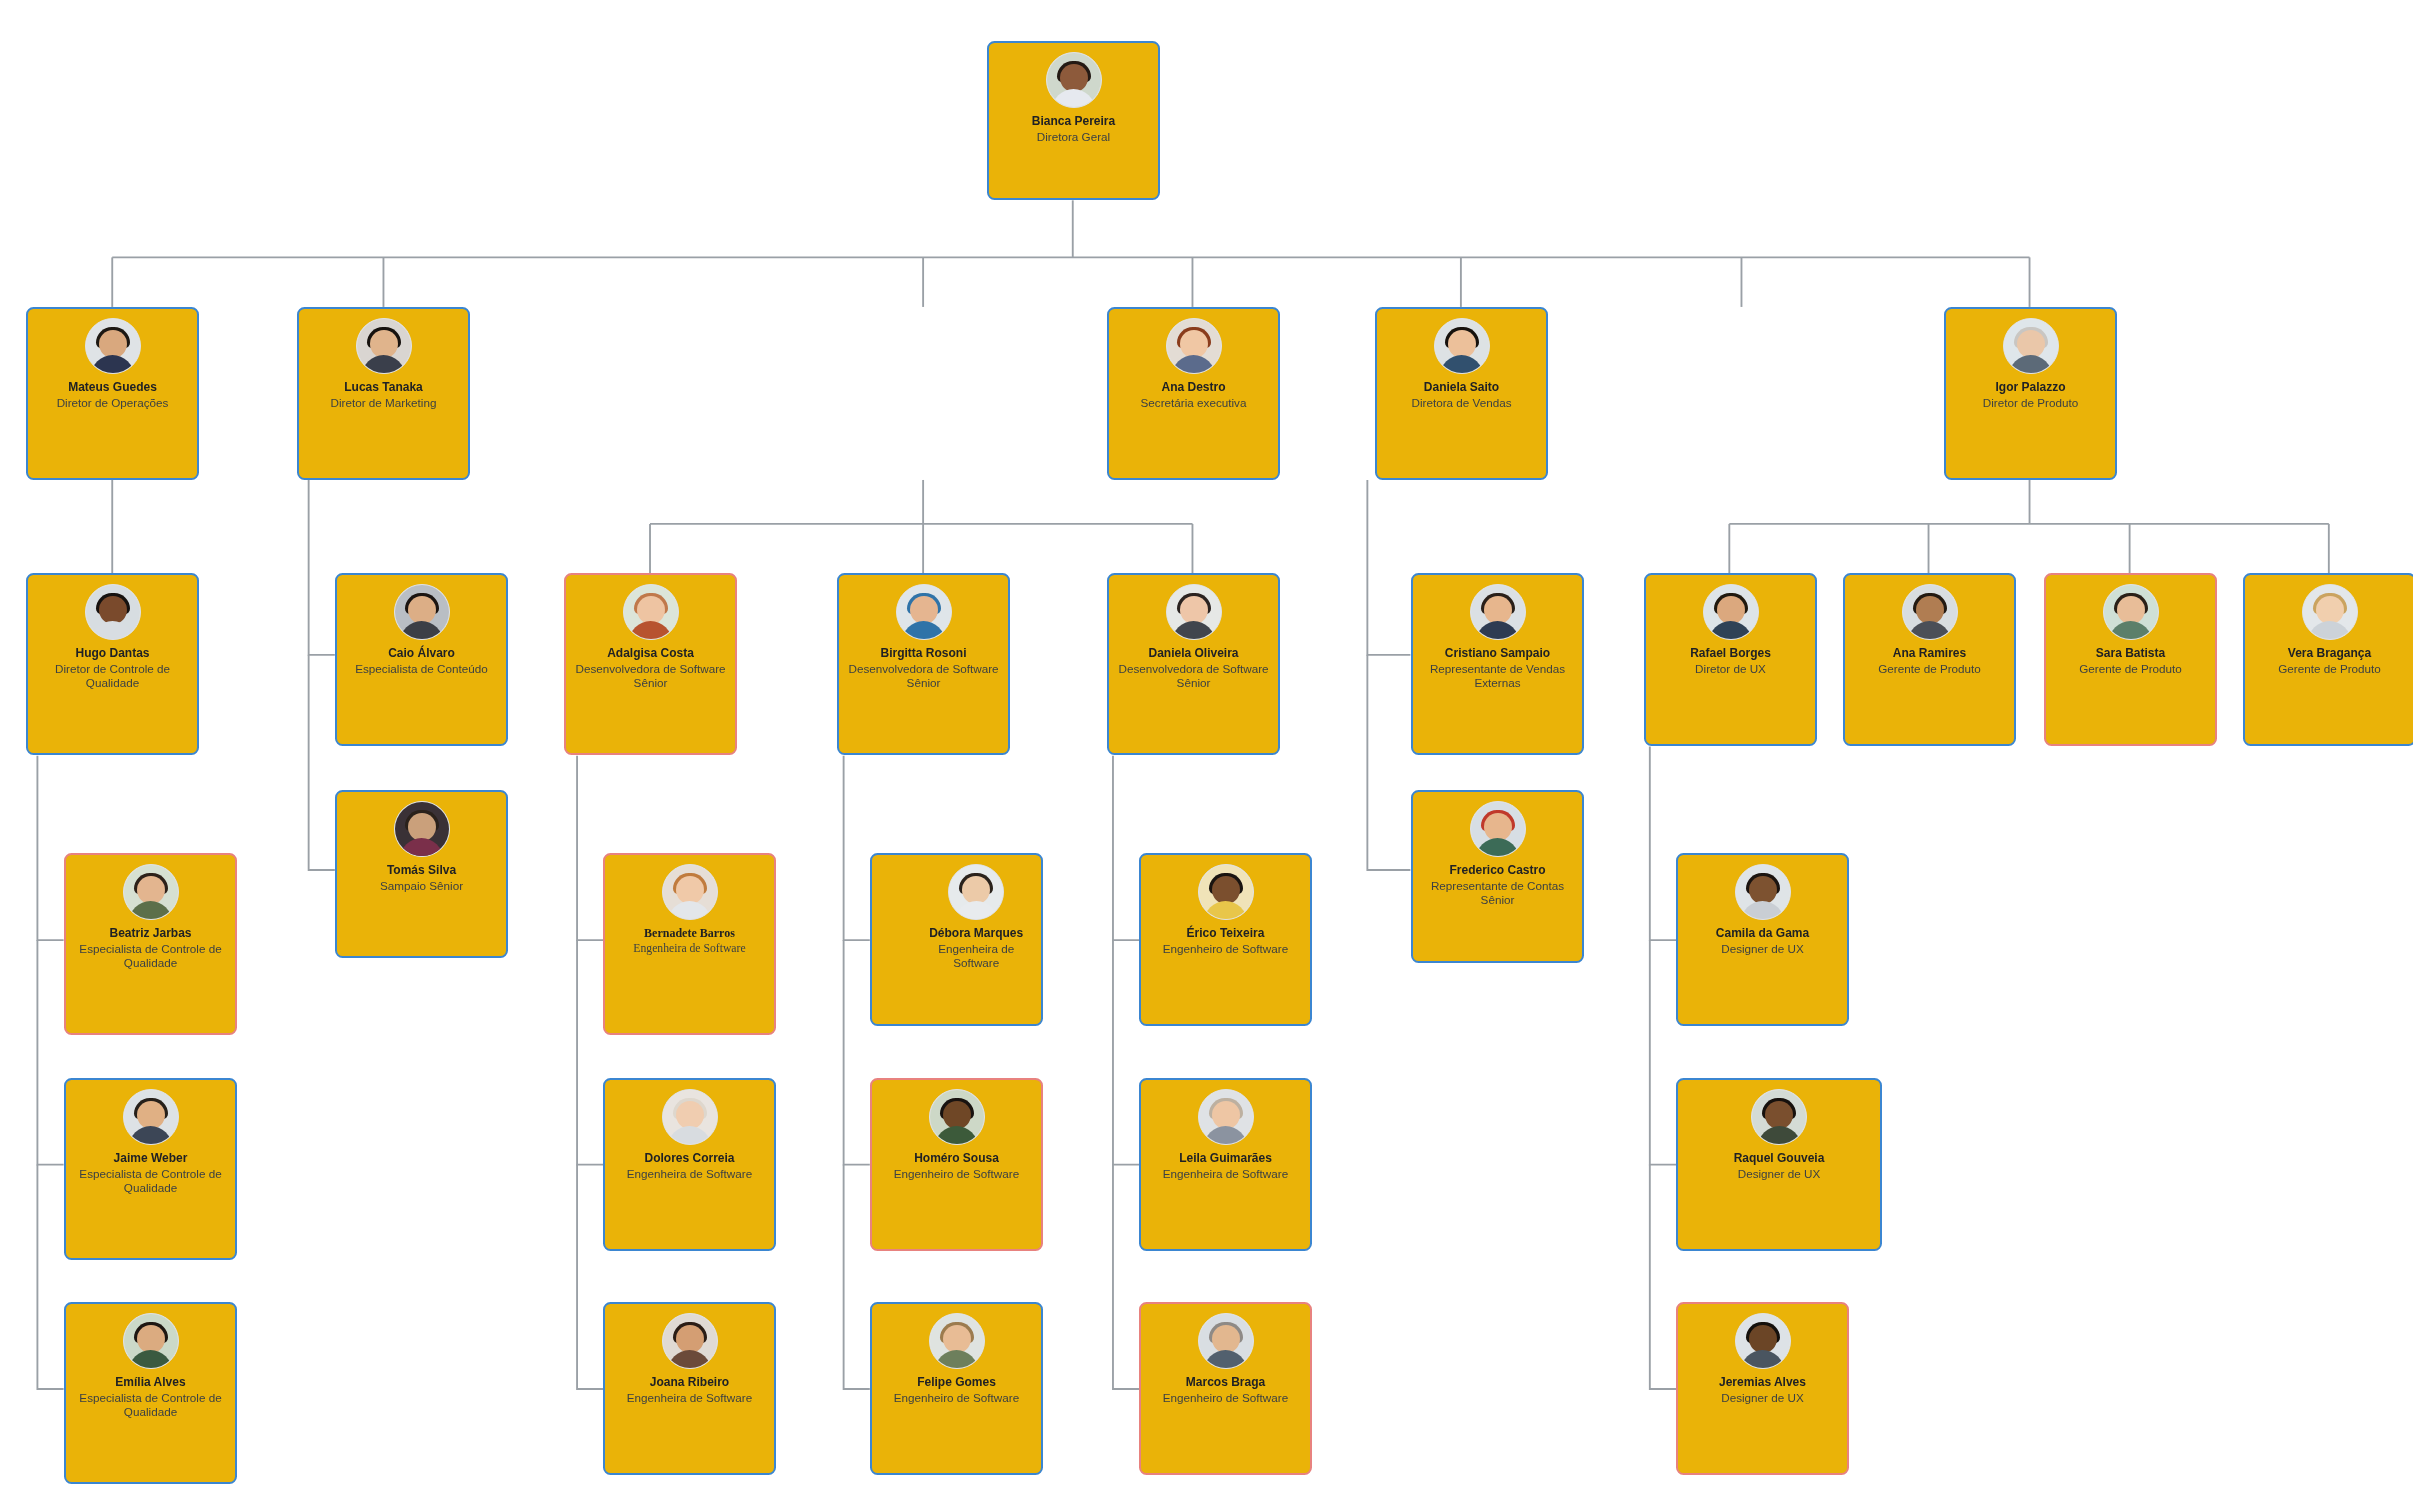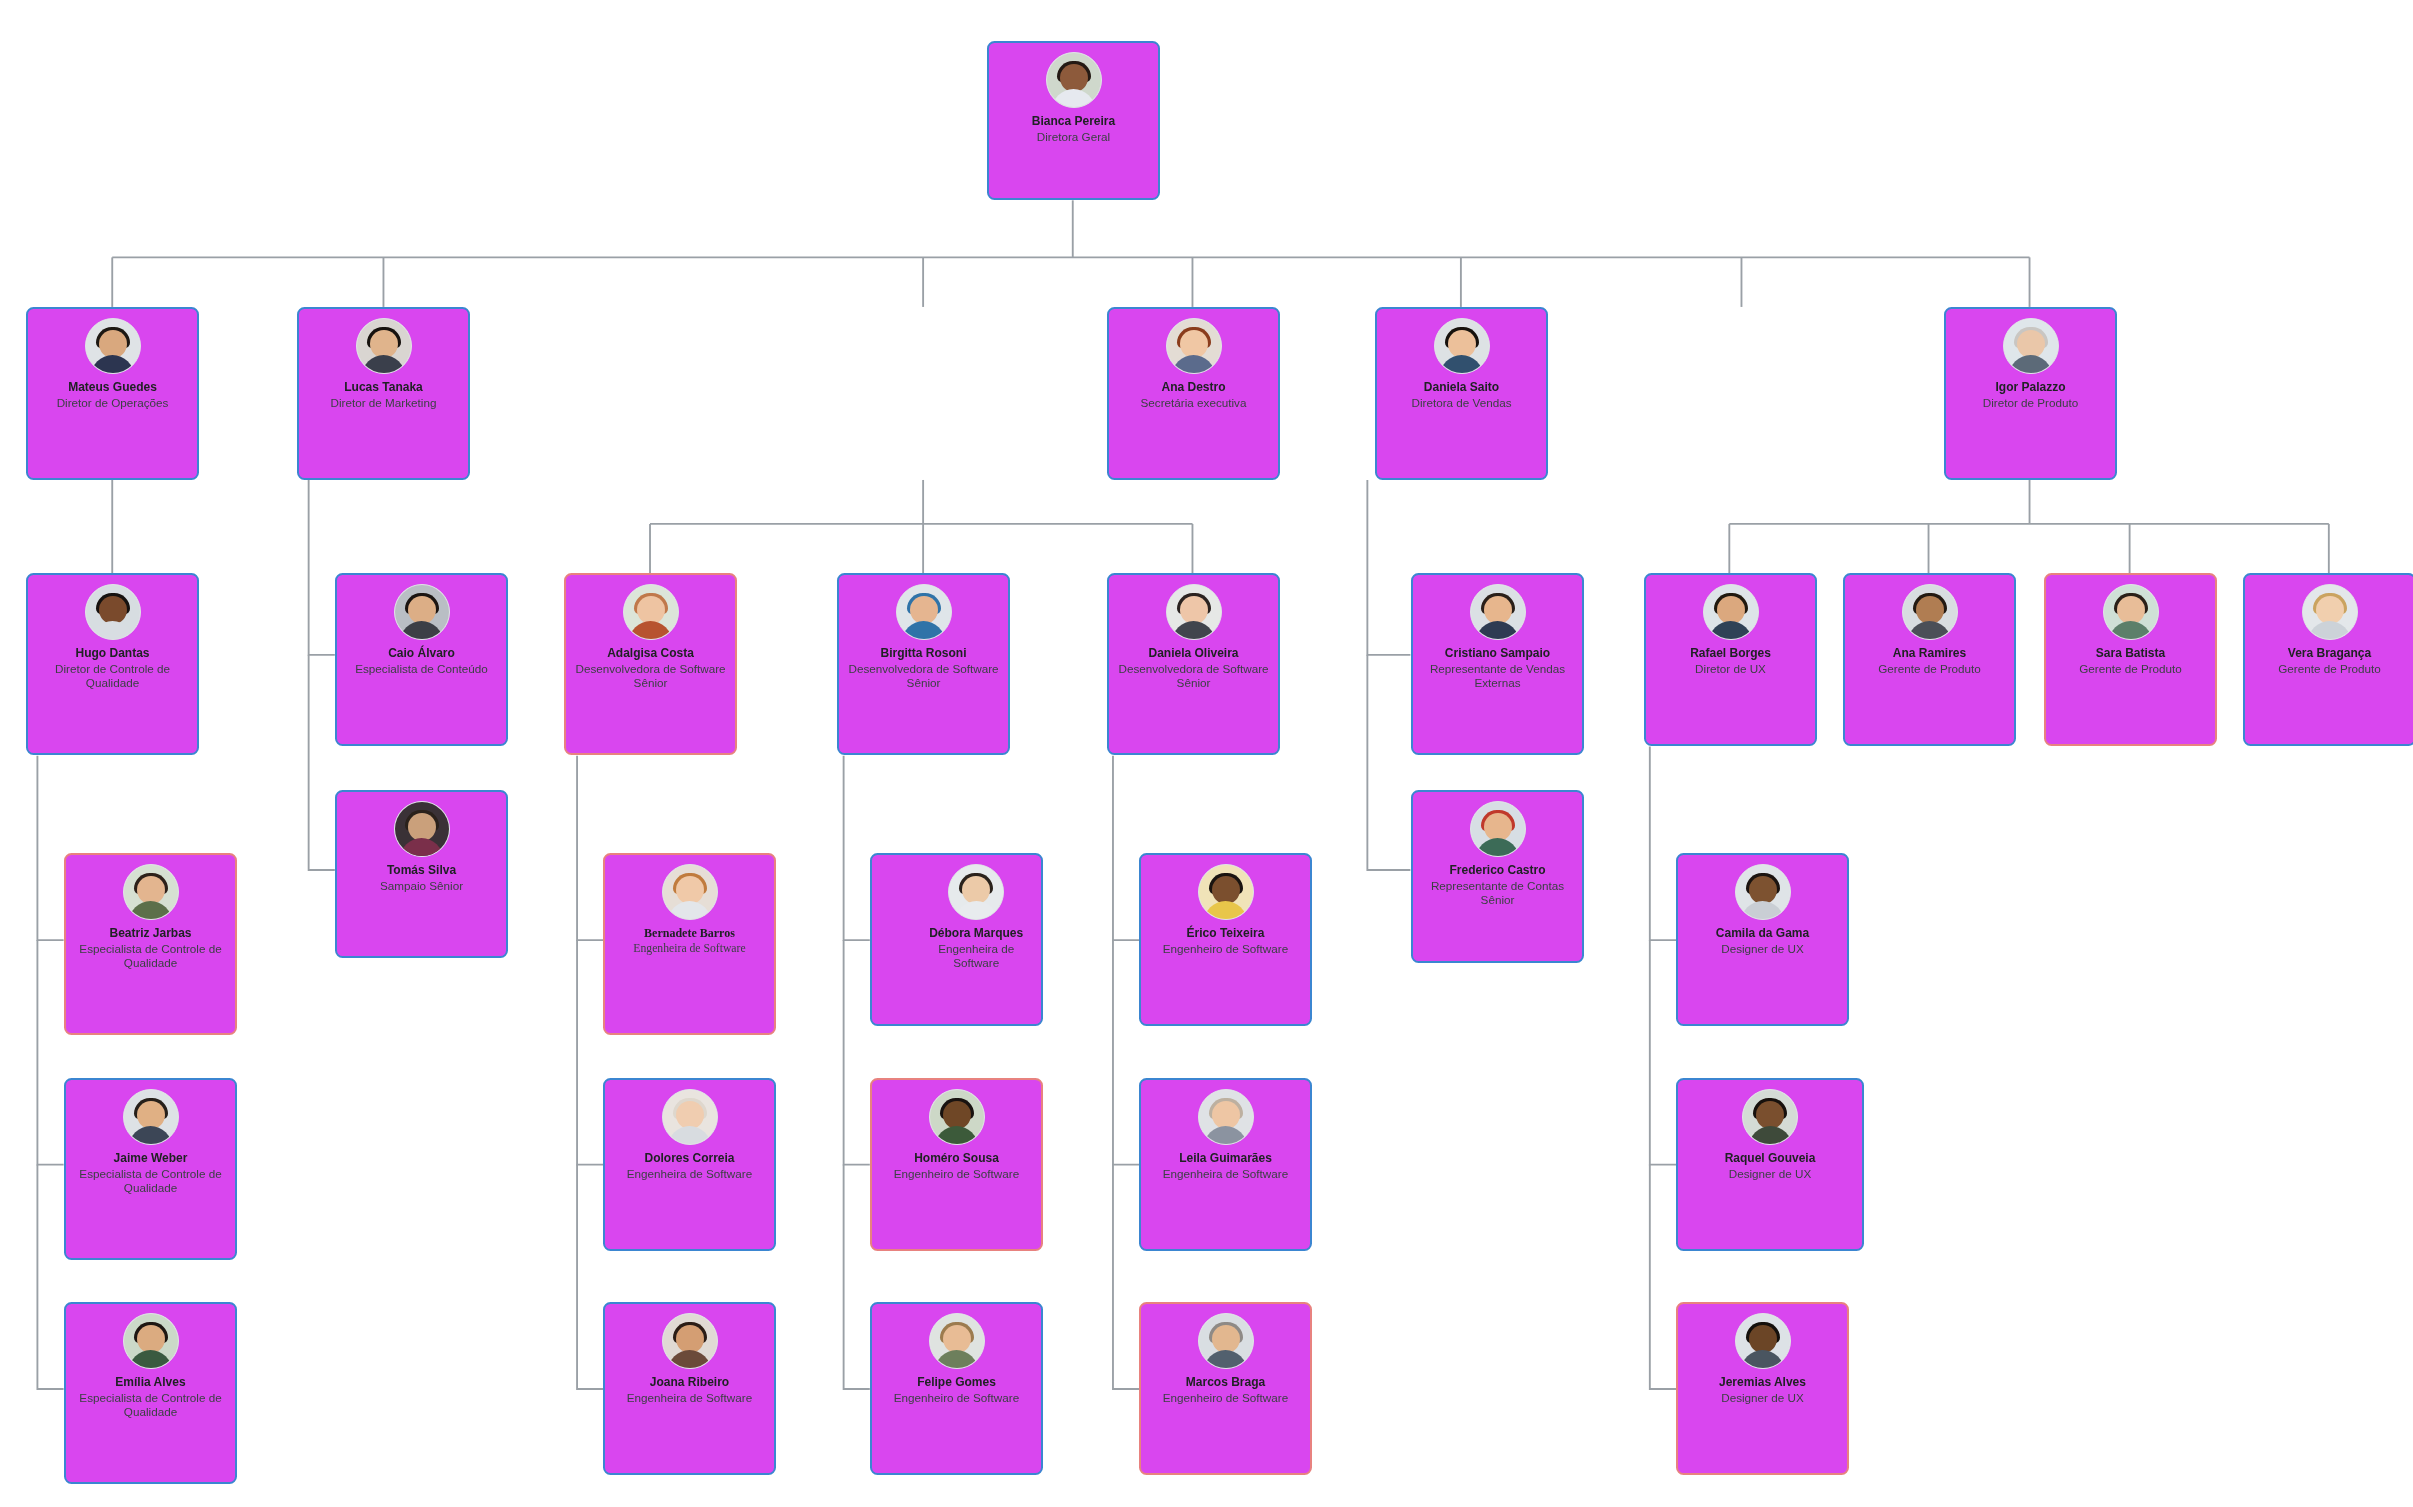--- a/index.html
+++ b/index.html
@@ -16,21 +16,21 @@
     overflow: hidden;
   }
   #edges {
     position: absolute;
     left: 0; top: 0;
     width: 2413px; height: 1508px;
     pointer-events: none;
   }
   .node {
     position: absolute;
-    background: #d946ef;
+    background: #eab308;
     border: 2.8px solid #3b86d1;
     border-radius: 7.5px;
     display: flex;
     flex-direction: column;
     align-items: center;
     justify-content: flex-start;
     padding: 9.4px 5.6px 7.5px 5.6px;
     text-align: center;
     z-index: 2;
   }
@@ -452,21 +452,21 @@
     <div class="node" style="left: 1676px; top: 853px; width: 173px; min-height: 173px;">
       <div class="avatar">
         <div class="bg" style="background: rgb(223, 228, 231);"></div>
         <div class="hair" style="background: rgb(27, 20, 16);"></div>
         <div class="face" style="background: rgb(125, 82, 48);"></div>
         <div class="body" style="background: rgb(201, 206, 212);"></div>
       </div>
       <div class="nm">Camila da Gama</div>
       <div class="tt">Designer de UX</div>
     </div>
-    <div class="node" style="left: 1676px; top: 1078px; width: 188px; min-height: 173px;">
+    <div class="node" style="left: 1676px; top: 1078px; width: 206px; min-height: 173px;">
       <div class="avatar">
         <div class="bg" style="background: rgb(212, 219, 213);"></div>
         <div class="hair" style="background: rgb(23, 17, 13);"></div>
         <div class="face" style="background: rgb(122, 79, 46);"></div>
         <div class="body" style="background: rgb(62, 74, 58);"></div>
       </div>
       <div class="nm">Raquel Gouveia</div>
       <div class="tt">Designer de UX</div>
     </div>
     <div class="node flag" style="left: 1676px; top: 1302px; width: 173px; min-height: 173px;">

